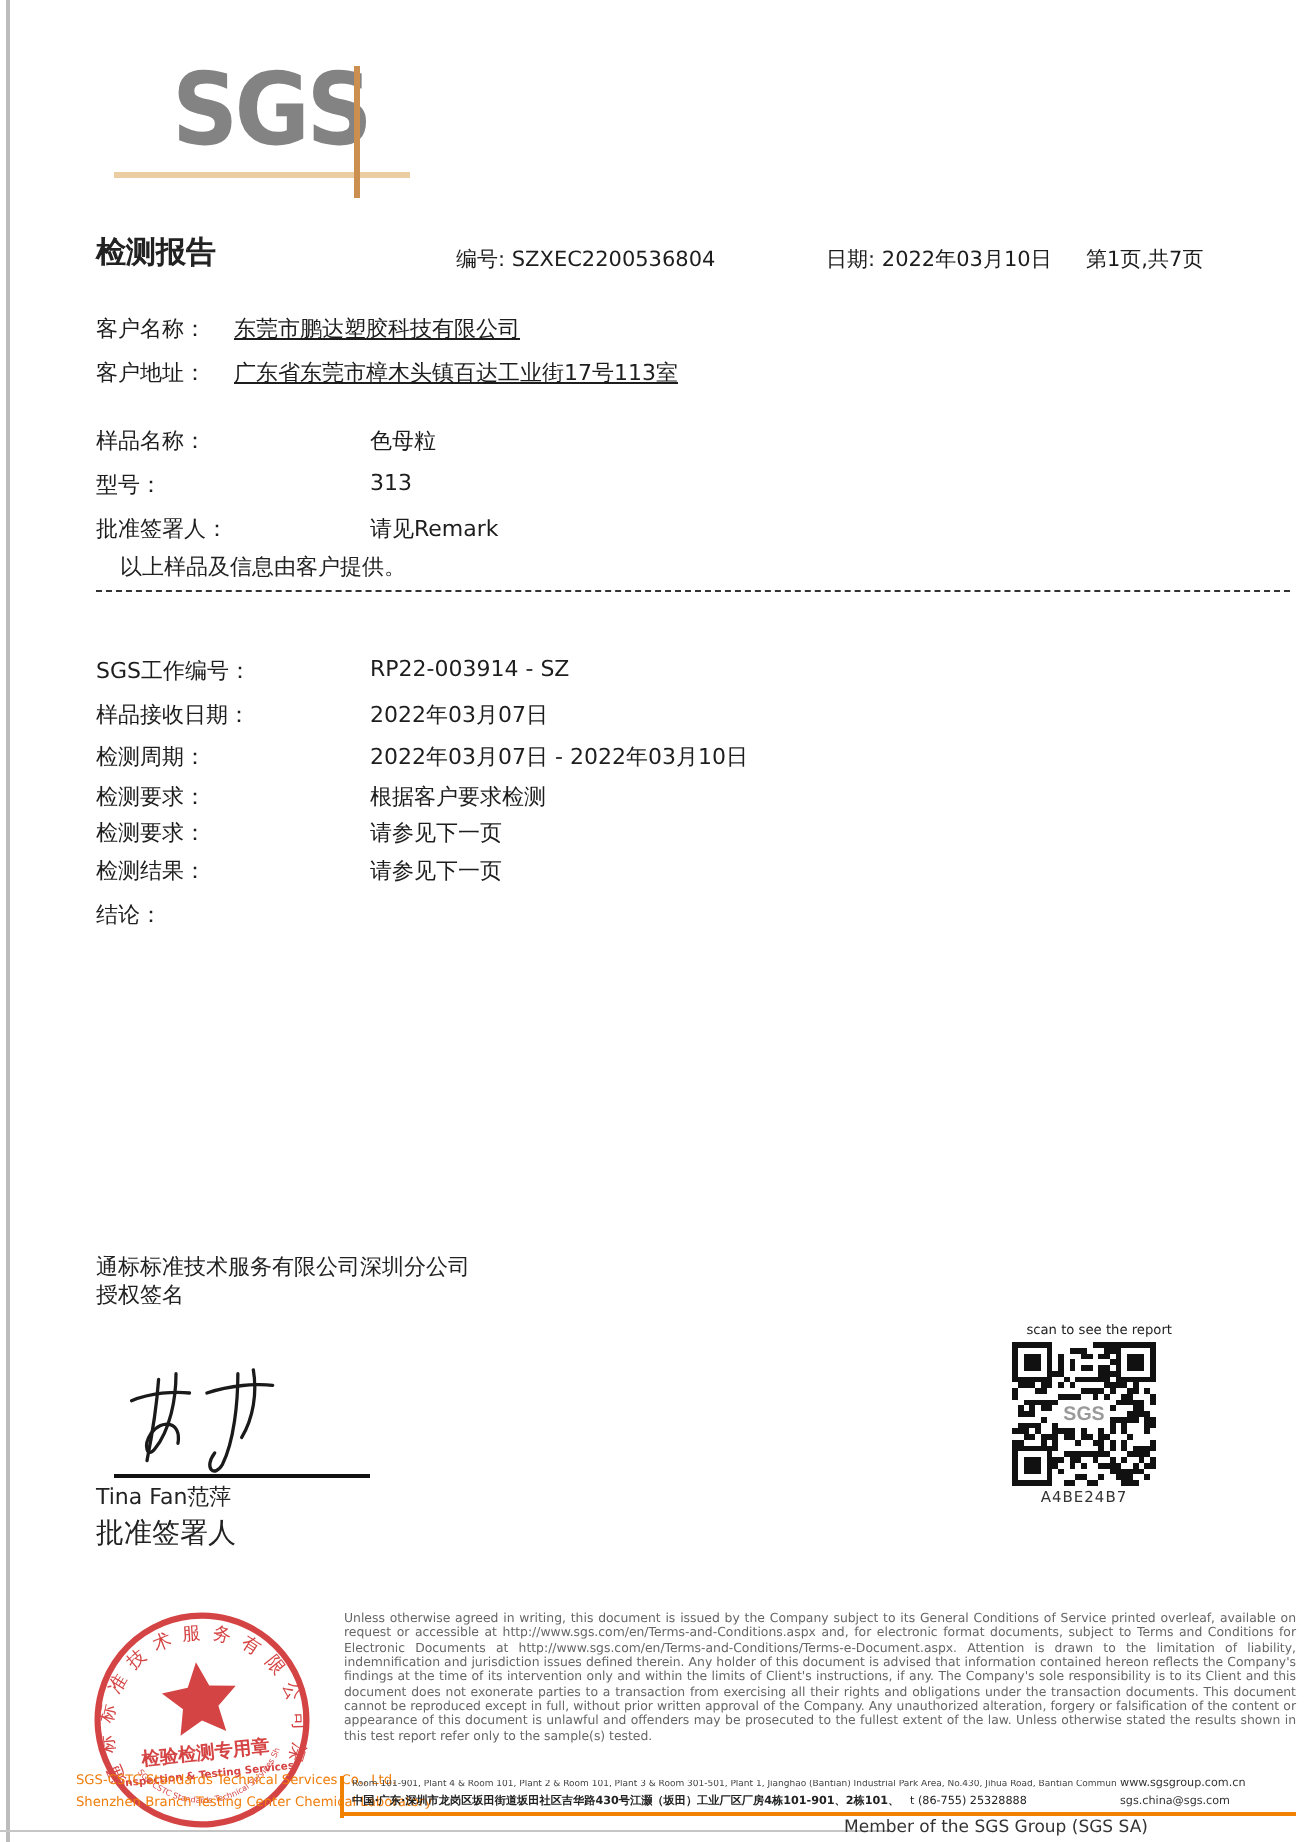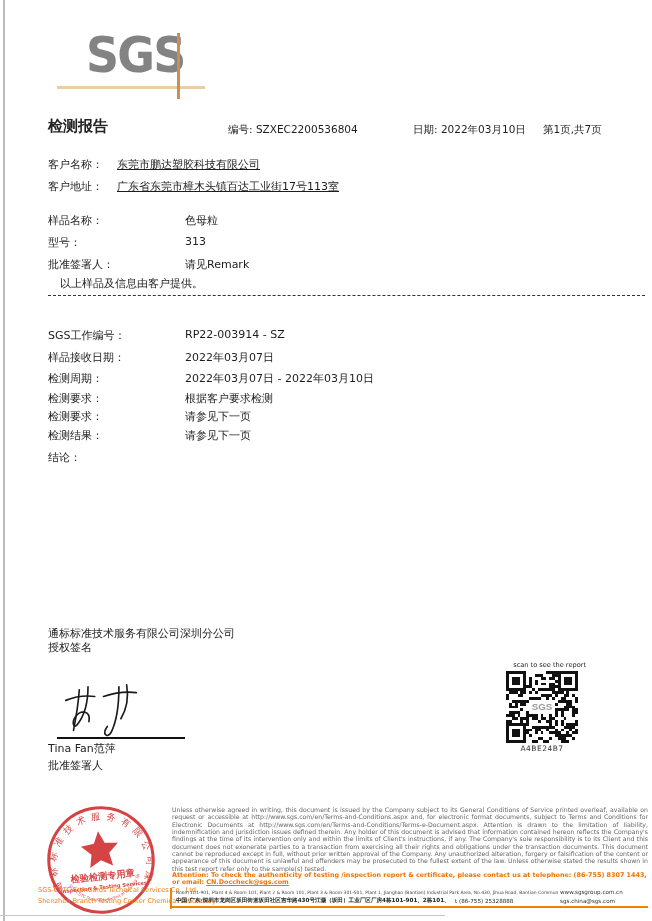--- a/index.html
+++ b/index.html
@@ -41,21 +41,21 @@
 
   .conclusion-label { left:48px; top:450px; font-size:11px; }
   .conclusion-text  { left:185px; top:447px; width:458px; font-size:10.8px; line-height:16px; color:#1d1d1d; }
 
   
   .sig-company { left:48px; top:626px; font-size:11px; }
   .sig-auth    { left:48px; top:640px; font-size:11px; }
   .sig-svg     { left:62px; top:682px; }
   .sig-line    { left:57px; top:737px; width:128px; height:1.6px; background:#111; }
   .sig-name    { left:48px; top:741px; font-size:11px; }
-  .sig-role    { left:48px; top:758px; font-size:11px; }
+  .sig-role    { left:48px; top:758px; font-size:14px; }
 
   
   .qr-caption { left:498px; top:661px; width:88px; text-align:right; font-size:6.6px; color:#222; }
   .qr-svg     { left:506px; top:671px; }
   .qr-code    { left:498px; top:744px; width:88px; text-align:center; font-size:7.5px; color:#333; letter-spacing:.5px; }
 
   
   .stamp { left:43px; top:802px; opacity:.9; transform:rotate(-6deg); }
   .stamp-sub { left:38px; font-size:6.6px; color:#f07d0c; white-space:nowrap;text-align:right; }
   .stamp-sub1 { top:886px; }
@@ -189,25 +189,22 @@
     <text font-size="4.2" fill="#d13030" font-family="DejaVu Sans, sans-serif">
       <textPath href="#ring-bottom" startOffset="4">SGS-CSTC Standards Technical Services Shenzhen</textPath>
     </text>
     <text x="60" y="80" text-anchor="middle" font-size="9.5" font-weight="bold" fill="#d13030" font-family="DejaVu Sans, sans-serif">检验检测专用章</text>
     <text x="60" y="90" text-anchor="middle" font-size="5.4" font-weight="bold" fill="#d13030" font-family="DejaVu Sans, sans-serif">Inspection &amp; Testing Services</text>
   </svg>
   <div class="abs stamp-sub stamp-sub1">SGS-CSTC Standards Technical Services Co., Ltd.</div>
   <div class="abs stamp-sub stamp-sub2">Shenzhen Branch Testing Center Chemical Laboratory</div>
 
   <div class="abs legal">Unless otherwise agreed in writing, this document is issued by the Company subject to its General Conditions of Service printed overleaf, available on request or accessible at http://www.sgs.com/en/Terms-and-Conditions.aspx and, for electronic format documents, subject to Terms and Conditions for Electronic Documents at http://www.sgs.com/en/Terms-and-Conditions/Terms-e-Document.aspx. Attention is drawn to the limitation of liability, indemnification and jurisdiction issues defined therein. Any holder of this document is advised that information contained hereon reflects the Company's findings at the time of its intervention only and within the limits of Client's instructions, if any. The Company's sole responsibility is to its Client and this document does not exonerate parties to a transaction from exercising all their rights and obligations under the transaction documents. This document cannot be reproduced except in full, without prior written approval of the Company. Any unauthorized alteration, forgery or falsification of the content or appearance of this document is unlawful and offenders may be prosecuted to the fullest extent of the law. Unless otherwise stated the results shown in this test report refer only to the sample(s) tested.</div>
-  <div class="abs attention">
-    <span>Attention: To check the authenticity of testing /inspection report &amp; certificate, please contact us at telephone: (86-755) 8307 1443,</span><br>
-    <span>or email: </span><span class="u">CN.Doccheck@sgs.com</span>
-  </div>
   <div class="abs addr-vbar"></div>
   <div class="abs addr-en">Room 101-901, Plant 4 &amp; Room 101, Plant 2 &amp; Room 101, Plant 3 &amp; Room 301-501, Plant 1, Jianghao (Bantian) Industrial Park Area, No.430, Jihua Road, Bantian Community, Bantian Street, Longgang District, Shenzhen, Guangdong, China 518129</div>
   <div class="abs addr-web">www.sgsgroup.com.cn</div>
   <div class="abs addr-cn">中国·广东·深圳市龙岗区坂田街道坂田社区吉华路430号江灏（坂田）工业厂区厂房4栋101-901、2栋101、3栋101、3栋301-501  邮编:518129</div>
   <div class="abs addr-phone">t (86-755) 25328888</div>
   <div class="abs addr-mail">sgs.china@sgs.com</div>
   <div class="abs footer-hline"></div>
+  <div class="abs member">Member of the SGS Group (SGS SA)</div>
 
 </div>
 
 </body></html>

